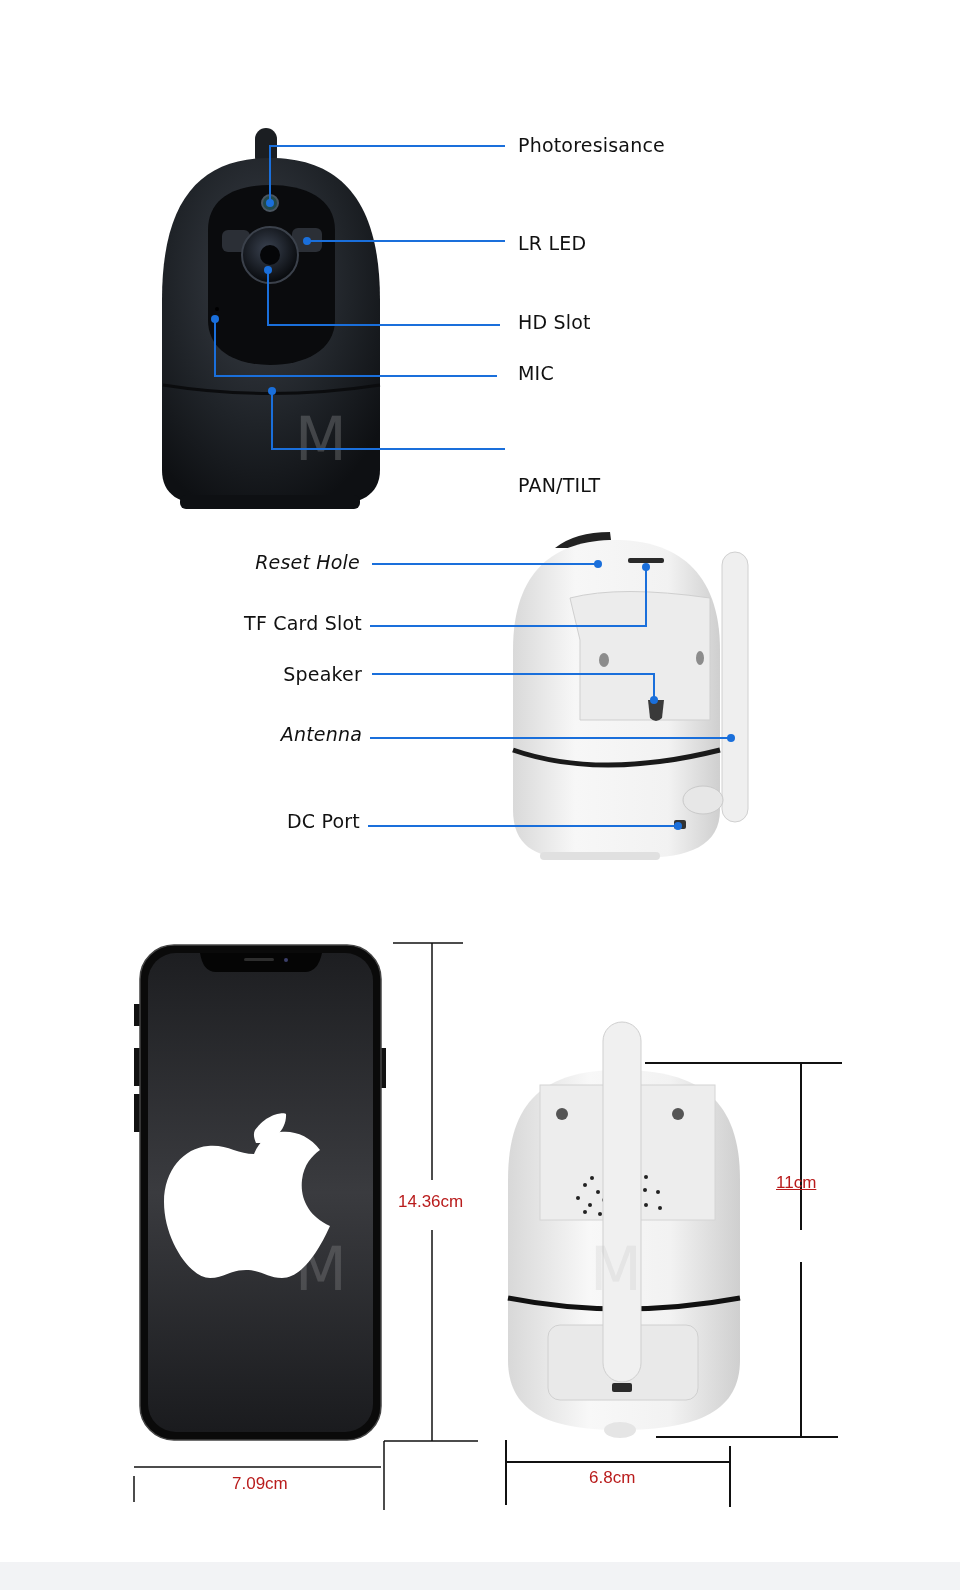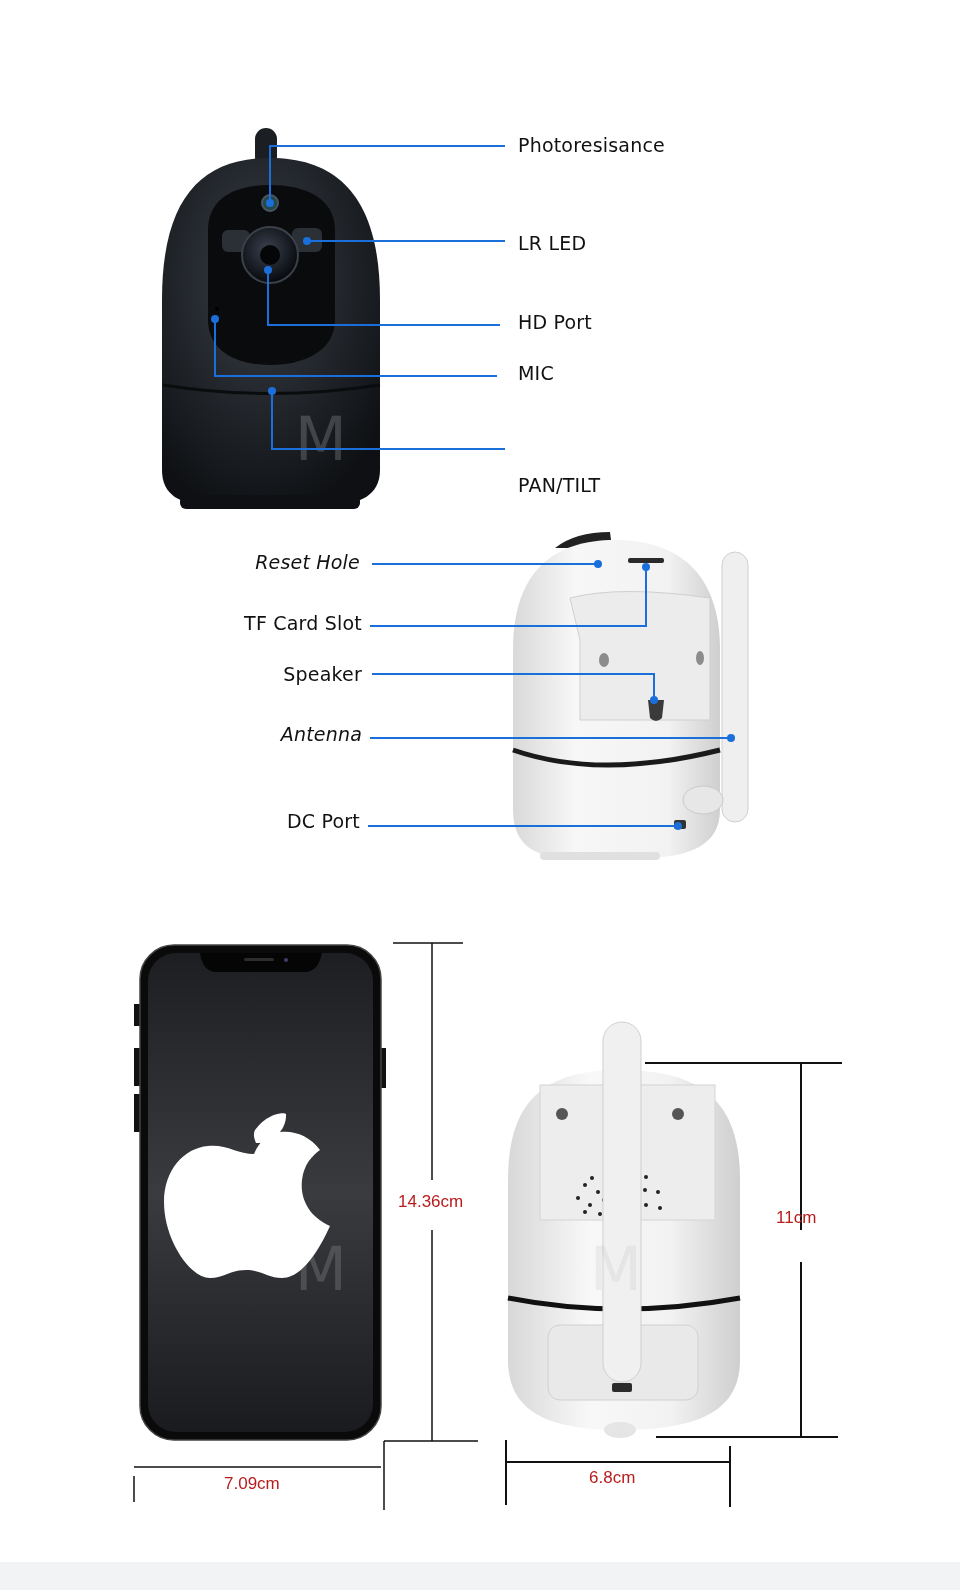--- a/index.html
+++ b/index.html
@@ -61,21 +61,21 @@
       <circle cx="270" cy="203" r="4"></circle>
       <circle cx="307" cy="241" r="4"></circle>
       <circle cx="268" cy="270" r="4"></circle>
       <circle cx="215" cy="319" r="4"></circle>
       <circle cx="272" cy="391" r="4"></circle>
     </g>
   </svg>
 
   <div class="label" style="left:518px; top:134px;">Photoresisance</div>
   <div class="label" style="left:518px; top:232px;">LR LED</div>
-  <div class="label" style="left:518px; top:311px;">HD Port</div>
+  <div class="label" style="left:518px; top:311px;">HD Slot</div>
   <div class="label" style="left:518px; top:362px;">MIC</div>
   <div class="label" style="left:518px; top:435px;margin-top:39px;">PAN/TILT</div>
 </div>
 
 <div>
   <svg width="960" height="880">
     <defs>
       <linearGradient id="gWhite" x1="0" x2="1" y1="0" y2="0">
         <stop offset="0%" stop-color="#d9d9d9"></stop>
         <stop offset="30%" stop-color="#f7f7f7"></stop>
@@ -208,18 +208,18 @@
       <line x1="801" y1="1063" x2="801" y2="1230"></line>
       <line x1="801" y1="1262" x2="801" y2="1437"></line>
       <line x1="656" y1="1437" x2="838" y2="1437"></line>
       <line x1="506" y1="1462" x2="730" y2="1462"></line>
       <line x1="506" y1="1440" x2="506" y2="1505"></line>
       <line x1="730" y1="1446" x2="730" y2="1507"></line>
     </g>
   </svg>
 
   <div class="dim" style="left:398px; top:1192px;">14.36cm</div>
-  <div class="dim" style="left:224px; top:1474px;text-align:center;">7.09cm</div>
-  <div class="dim" style="left:776px; top:1208px;">11cm</div>
+  <div class="dim" style="left:232px; top:1474px;text-align:center;">7.09cm</div>
+  <div class="dim" style="left:776px; top:1173px;text-decoration:underline;">11cm</div>
   <div class="dim" style="left:589px; top:1468px;">6.8cm</div>
 </div>
 
 <div class="footer-strip"></div>
 
 </body></html>

